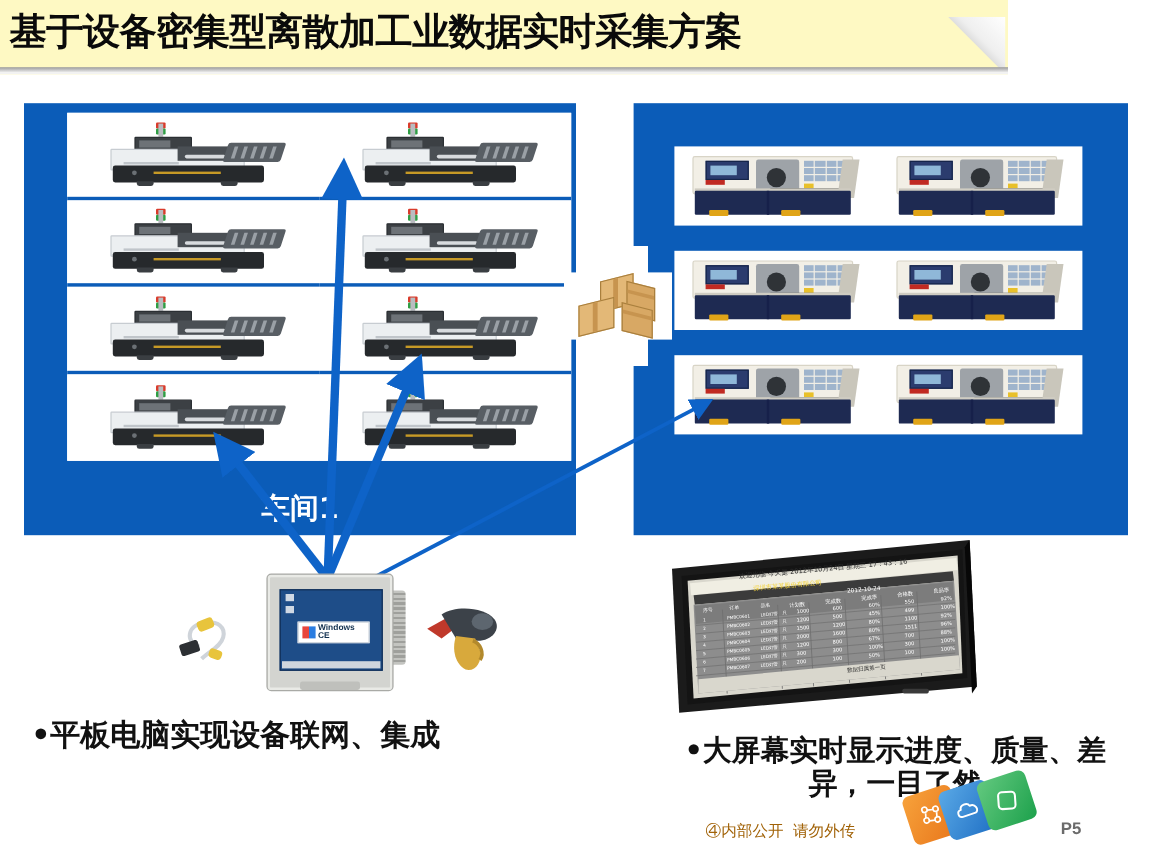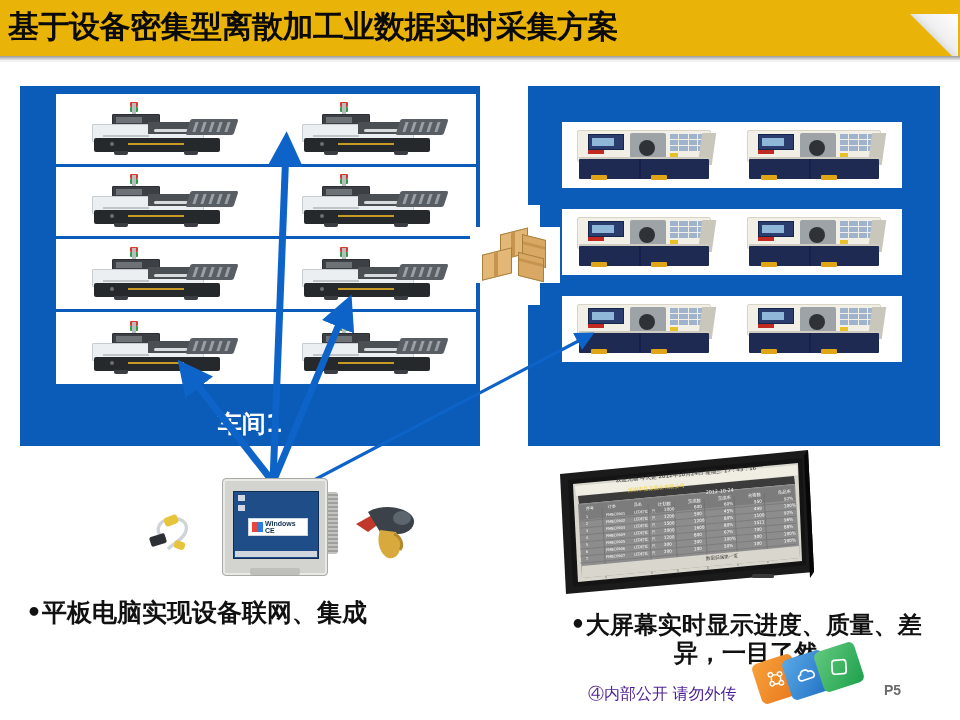--- a/index.html
+++ b/index.html
@@ -4,21 +4,21 @@
 <style>
   html,body{margin:0;padding:0;}
   body{
     width:960px;height:720px;overflow:hidden;background:#ffffff;
     font-family:"Liberation Sans","DejaVu Sans",sans-serif;
     -webkit-font-smoothing:antialiased;
   }
   .slide{position:relative;width:960px;height:720px;background:#fff;}
 
   
-  .header{position:absolute;left:0;top:0;width:960px;height:62px;background:#eab308;overflow:hidden;}
+  .header{position:absolute;left:0;top:0;width:840px;height:62px;background:#fef9c3;overflow:hidden;}
   .header-rule{position:absolute;left:0;top:56px;width:960px;height:4px;
     background:linear-gradient(to bottom,#9b9b9b 0%,#bdbdbd 45%,#e8e8e8 100%);}
   .header-rule2{position:absolute;left:0;top:60px;width:960px;height:2px;background:#f2f2f2;}
   .title{
     position:absolute;left:8px;top:6px;
     font-size:31px;font-weight:bold;letter-spacing:-0.5px;color:#0a0a0a;
     font-family:"DejaVu Sans","Liberation Sans",sans-serif;
     white-space:nowrap;
   }
   .brand{
@@ -130,22 +130,22 @@
 
   
   .bullets{position:absolute;font-weight:bold;color:#111;line-height:1.16;
      font-family:"DejaVu Sans","Liberation Sans",sans-serif;}
   #bullets-left{left:26px;top:598px;font-size:25px;}
   #bullets-right{left:566px;top:612px;font-size:24px;width:360px;text-align:center;}
   .bullets div{white-space:nowrap;}
   #bullets-right div{white-space:normal;}
 
   
-  .footer-note{position:absolute;left:588px;top:684px;font-size:16px;color:#4c1d95;
-     font-family:Liberation Sans, sans-serif;}
+  .footer-note{position:absolute;left:588px;top:684px;font-size:13px;color:#a16207;
+     font-family:Liberation Mono, monospace;}
   .pageno{position:absolute;left:884px;top:682px;font-size:14px;font-weight:bold;color:#6b6b6b;}
   .cubes{position:absolute;left:756px;top:646px;width:118px;height:62px;}
   .cube{position:absolute;width:42px;height:42px;border-radius:6px;transform:rotate(-18deg);
      display:flex;align-items:center;justify-content:center;}
   .cube.orange{left:0;top:12px;background:linear-gradient(135deg,#f7a23b,#e8751a);}
   .cube.blue{left:30px;top:8px;background:linear-gradient(135deg,#5aa9e6,#1f6fc4);}
   .cube.green{left:62px;top:0;background:linear-gradient(135deg,#63c97f,#1da14c);}
 </style>
 </head>
 <body>

